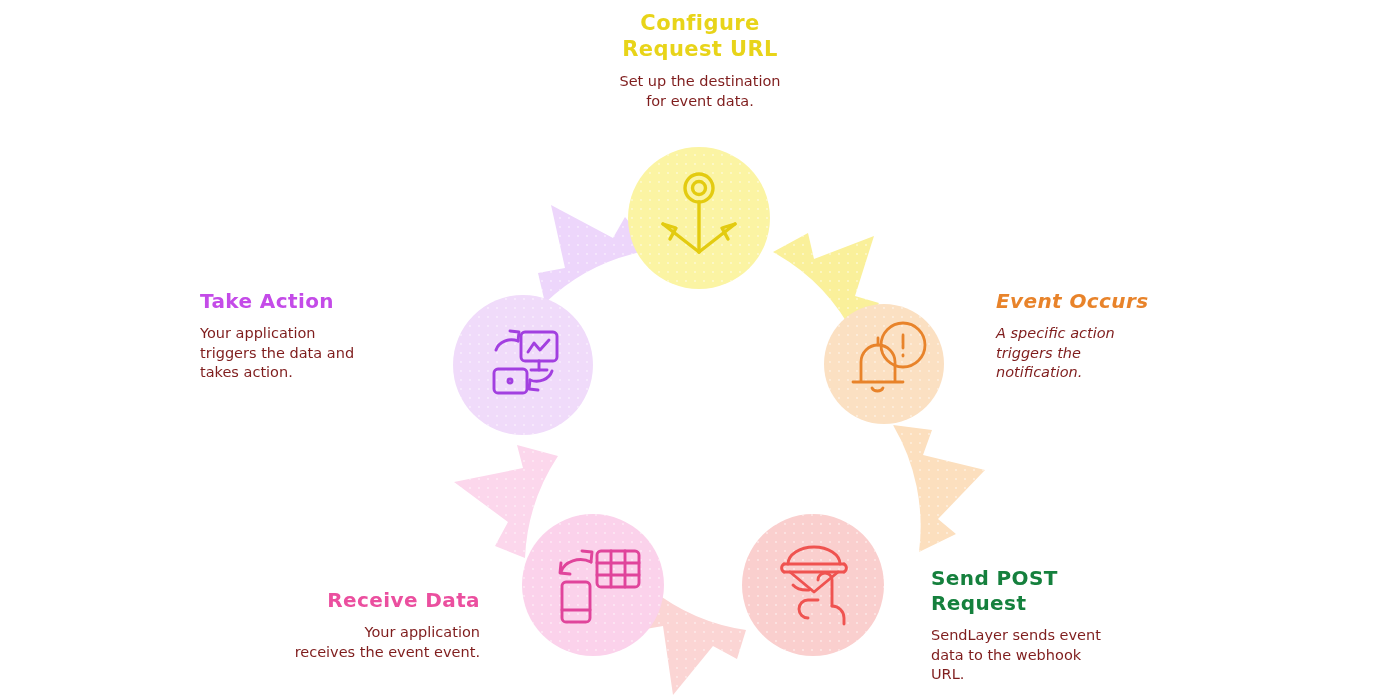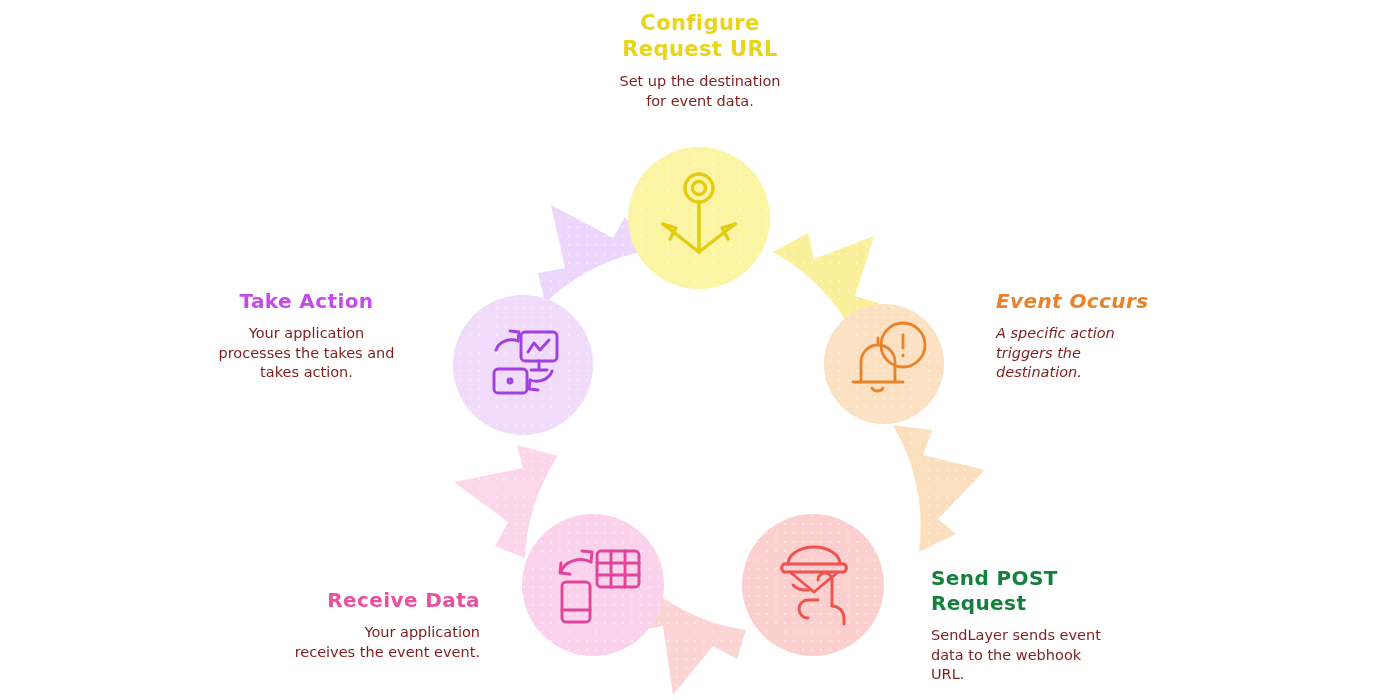--- a/index.html
+++ b/index.html
@@ -32,21 +32,21 @@
     color:#7f1d1d;
     margin:0;
   }
 
   
   #label-configure{left:565px;top:10px;width:270px;text-align:center;}
   #label-configure .title{font-size:21px;line-height:26px;}
   #label-event{left:996px;top:289px;width:185px;text-align:left;font-style:italic;}
   #label-send{left:931px;top:566px;width:200px;text-align:left;}
   #label-receive{left:255px;top:588px;width:225px;text-align:right;}
-  #label-take{left:200px;top:289px;width:213px;text-align:center;}
+  #label-take{left:200px;top:289px;width:213px;text-align:left;}
 </style>
 </head>
 <body>
 
 <div id="stage">
 
   <svg class="ring-svg" viewBox="0 0 1400 700" xmlns="http://www.w3.org/2000/svg">
     <defs>
       <pattern id="dots" width="9" height="9" patternUnits="userSpaceOnUse">
         <circle cx="2" cy="2" r="0.9" fill="#ffffff" opacity="0.55"></circle>
@@ -177,21 +177,21 @@
       <div>Set up the destination</div>
       <div>for event data.</div>
     </div>
   </div>
 
   <div class="label" id="label-event">
     <div class="title" style="color:#E8832A;">Event Occurs</div>
     <div class="desc">
       <div>A specific action</div>
       <div>triggers the</div>
-      <div>destination.</div>
+      <div>notification.</div>
     </div>
   </div>
 
   <div class="label" id="label-send">
     <div class="title" style="color:#15803d;">
       <div>Send POST</div>
       <div>Request</div>
     </div>
     <div class="desc">
       <div>SendLayer sends event</div>
@@ -205,18 +205,18 @@
     <div class="desc">
       <div>Your application</div>
       <div>receives the event event.</div>
     </div>
   </div>
 
   <div class="label" id="label-take">
     <div class="title" style="color:#C44BE8;">Take Action</div>
     <div class="desc">
       <div>Your application</div>
-      <div>processes the takes and</div>
+      <div>triggers the data and</div>
       <div>takes action.</div>
     </div>
   </div>
 
 </div>
 
 </body></html>

